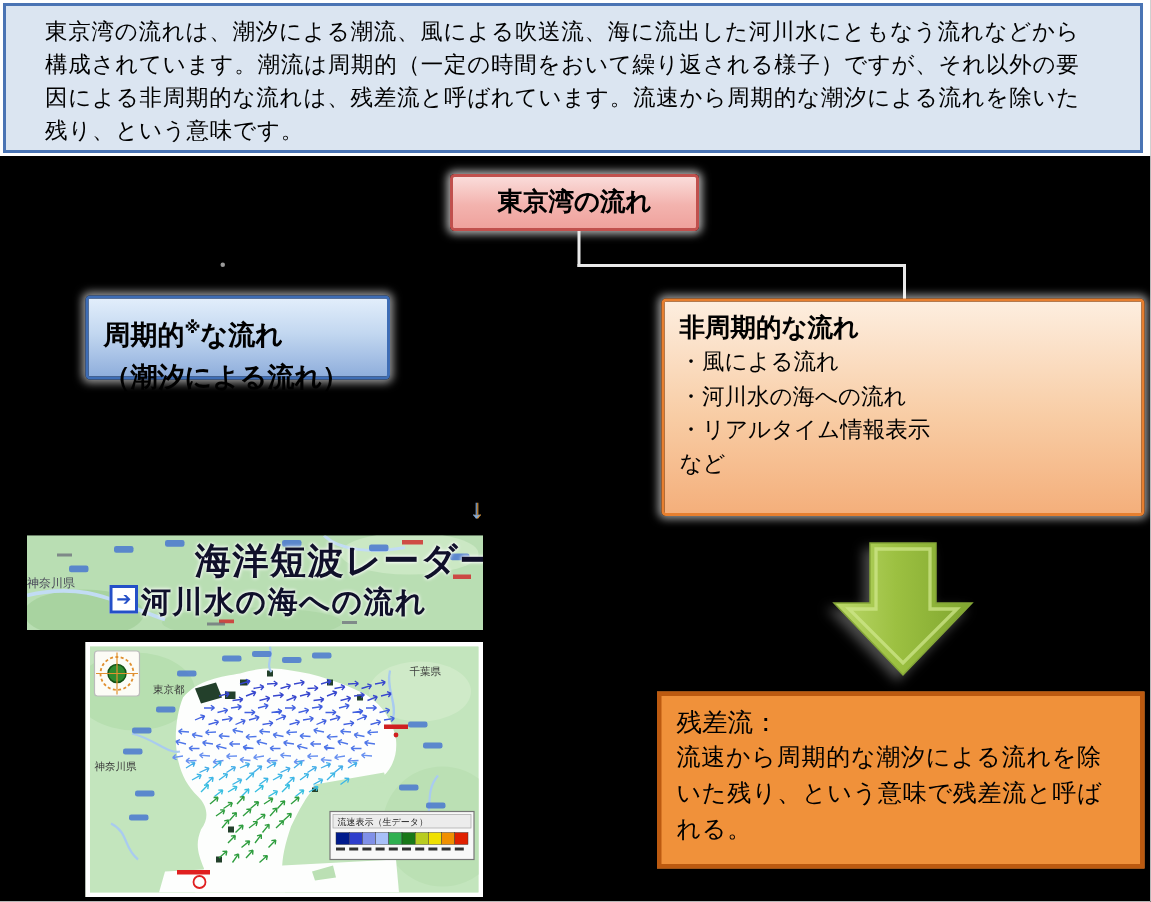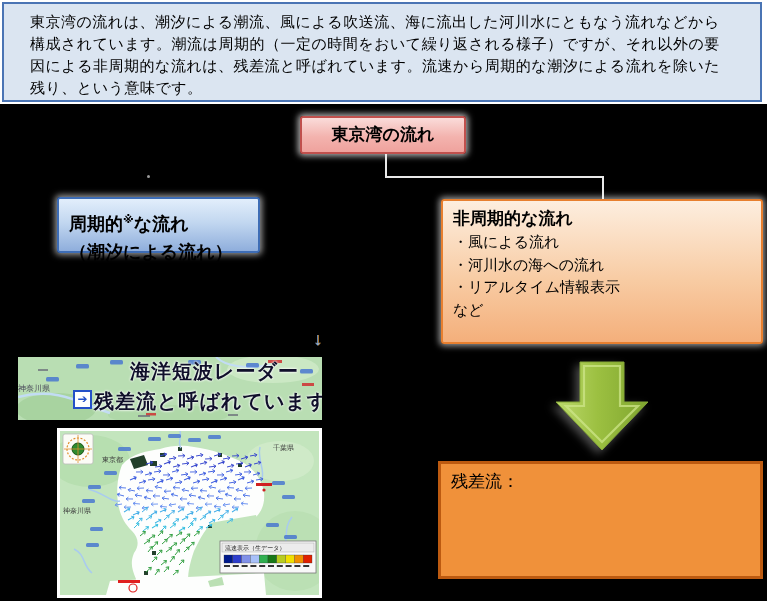--- a/index.html
+++ b/index.html
@@ -47,21 +47,21 @@
   .big-arrow{position:absolute;left:546px;top:356px;filter:drop-shadow(-4px 4px 4px rgba(150,150,150,.5));}
 
   
   .residual{position:absolute;left:438px;top:461px;width:325px;height:118px;box-sizing:border-box;
             background:#F0913A;border:3px solid #BC5A10;padding:5px 10px;}
   .residual .ttl{font-size:17px;font-weight:normal;line-height:25px;}
   .residual .bdy{font-size:16px;line-height:24px;letter-spacing:.5px;}
 
   
   .banner{position:absolute;left:18px;top:357px;width:304px;height:63px;background:#B9DEB3;overflow:hidden;cursor:pointer;}
-  .banner .l1{position:absolute;left:112px;top:1px;font-size:20px;font-weight:bold;color:#10102A;
+  .banner .l1{position:absolute;left:112px;top:1px;font-size:24px;font-weight:bold;color:#10102A;
               letter-spacing:1px;text-shadow:0 0 2px #fff,0 0 3px #fff;white-space:nowrap;}
   .banner .l2{position:absolute;left:76px;top:31px;font-size:20px;font-weight:bold;color:#10102A;
               letter-spacing:1px;text-shadow:0 0 2px #fff,0 0 3px #fff;white-space:nowrap;}
   .banner .go-icon{position:absolute;left:55px;top:33px;width:15px;height:15px;background:#fff;
                    border:2px solid #2450C8;color:#2450C8;font-size:12px;font-weight:bold;line-height:15px;text-align:center;}
   .banner .pref{position:absolute;left:0;top:26px;font-size:8px;color:#4a4a5a;}
 
   
   .map{position:absolute;left:57px;top:428px;width:265px;height:170px;box-sizing:border-box;
        border:3px solid #fff;background:#C3E5BD;}
@@ -108,20 +108,21 @@
         <stop offset="0.45" stop-color="#9CC041"></stop>
         <stop offset="1" stop-color="#7FA52F"></stop>
       </linearGradient>
     </defs>
     <polygon points="34,6 78,6 78,46 102,46 56,94 10,46 34,46" fill="url(#ag)" stroke="#85A737" stroke-width="1"></polygon>
     <polygon points="38,10 74,10 74,50 92,50 56,86 20,50 38,50" fill="none" stroke="#CDE68A" stroke-width="2.2" opacity="0.75"></polygon>
   </svg>
 
   <div class="residual">
     <div class="ttl">残差流：</div>
+    <div class="bdy">流速から周期的な潮汐による流れを除いた残り、という意味で残差流と呼ばれる。</div>
   </div>
 
   <div class="banner">
     <svg width="304" height="63" viewBox="0 0 304 63" style="position:absolute;left:0;top:0;">
       <rect width="304" height="63" fill="#B9DEB3"></rect>
       <ellipse cx="38" cy="52" rx="40" ry="16" fill="#A8D3A0"></ellipse>
       <ellipse cx="255" cy="12" rx="46" ry="14" fill="#CBE8C4"></ellipse>
       <ellipse cx="150" cy="58" rx="60" ry="10" fill="#AFD8A8"></ellipse>
       <path d="M0,40 C40,30 62,46 92,56" stroke="#C2DCF4" stroke-width="2.5" fill="none"></path>
       <path d="M198,0 C208,10 230,12 252,8" stroke="#C2DCF4" stroke-width="2" fill="none"></path>
@@ -140,21 +141,21 @@
       </g>
       <g fill="#667" opacity="0.7">
         <rect x="20" y="12" width="10" height="2"></rect>
         <rect x="120" y="58" width="12" height="2"></rect>
         <rect x="210" y="57" width="10" height="2"></rect>
       </g>
     </svg>
     <span class="pref">神奈川県</span>
     <span class="l1">海洋短波レーダー</span>
     <span class="go-icon">➔</span>
-    <span class="l2">残差流と呼ばれています</span>
+    <span class="l2">河川水の海への流れ</span>
   </div>
 
   <div class="map">
     <svg width="259" height="164" viewBox="0 0 259 164">
 
       <rect width="259" height="164" fill="#C3E5BD"></rect>
       <ellipse cx="30" cy="30" rx="40" ry="26" fill="#B7DFB0"></ellipse>
       <ellipse cx="235" cy="120" rx="40" ry="40" fill="#BBE0B4"></ellipse>
       <ellipse cx="220" cy="30" rx="34" ry="20" fill="#CFEAC8"></ellipse>
 

